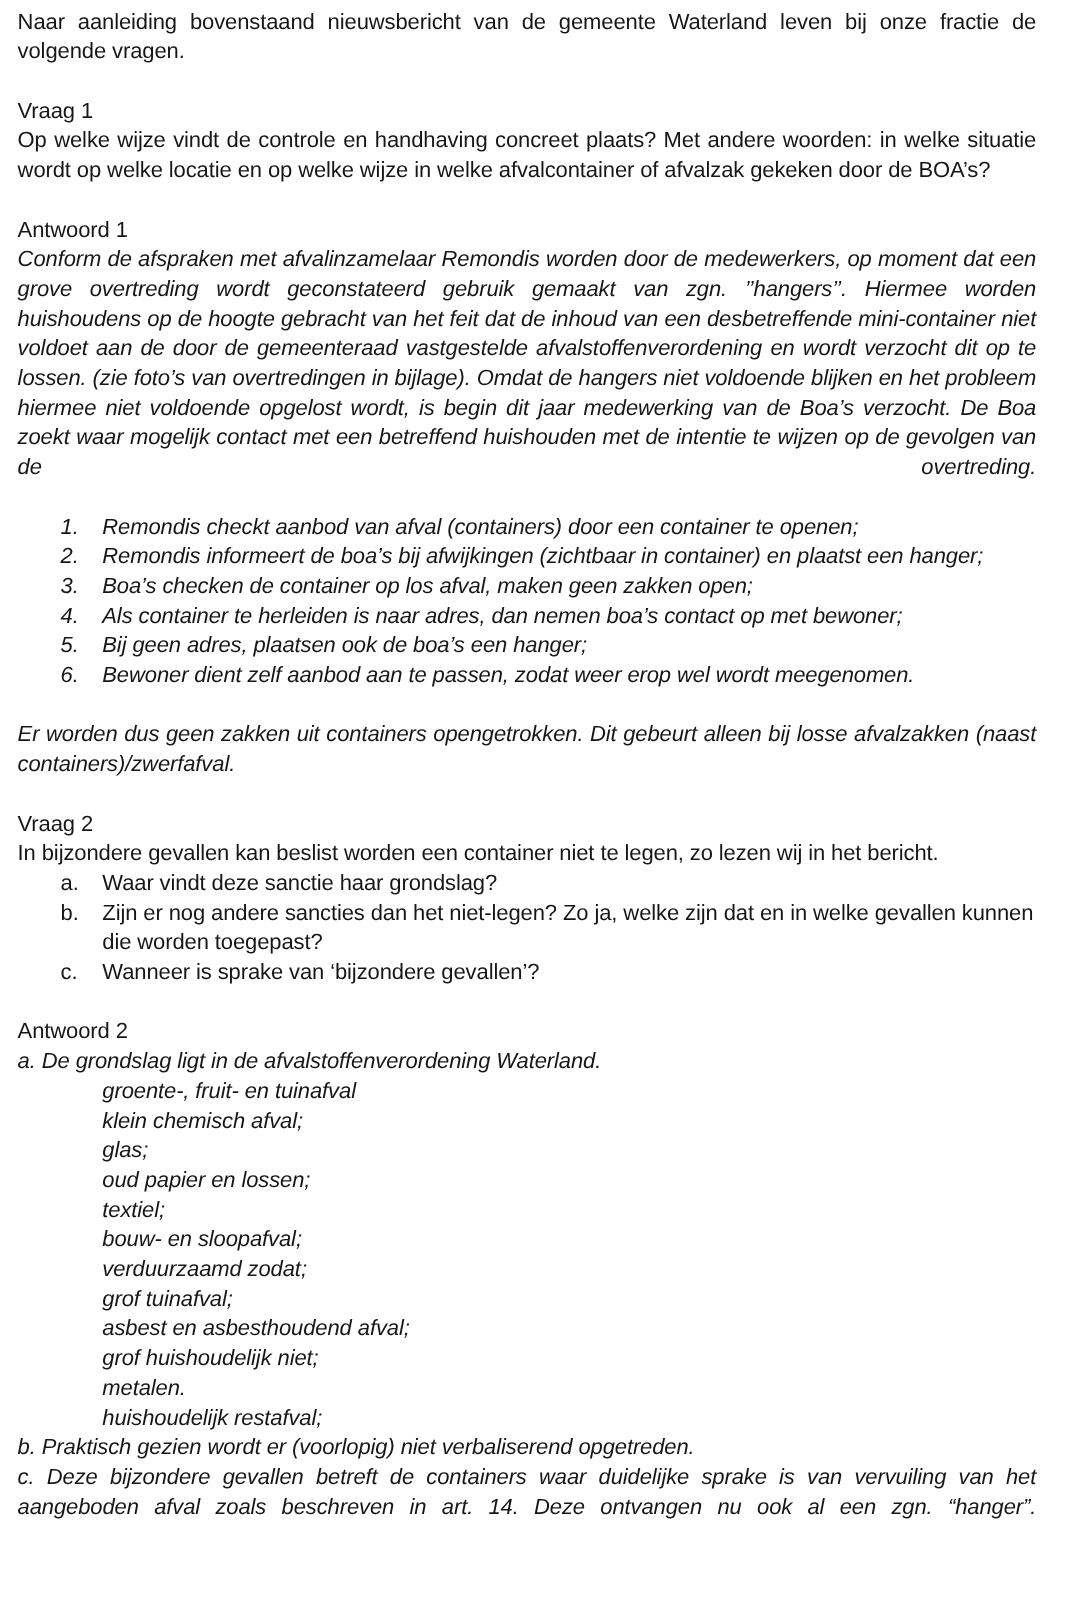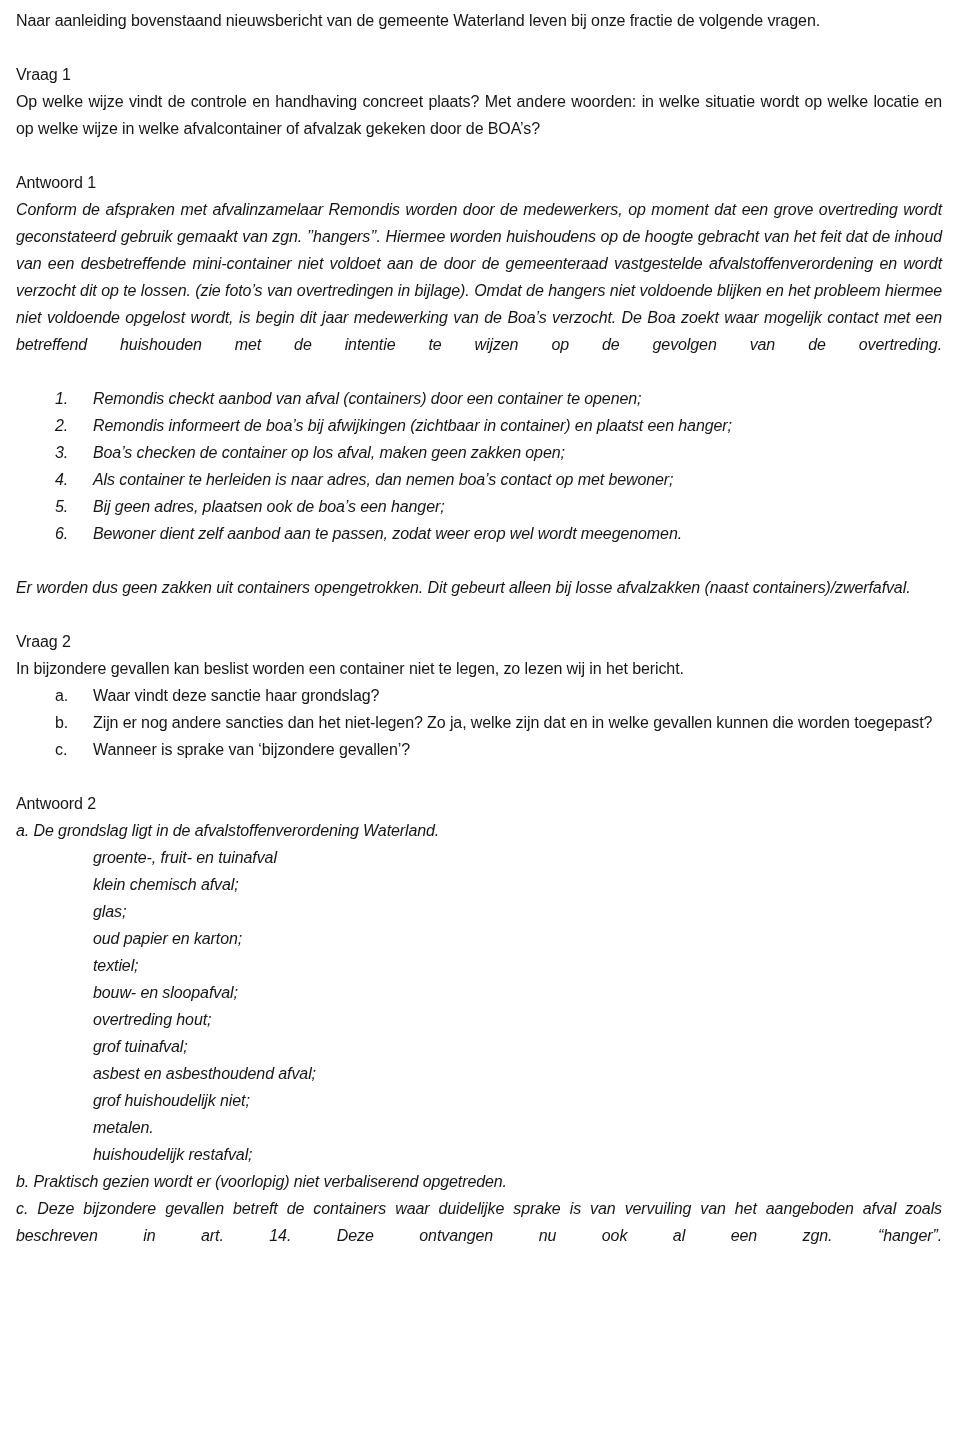--- a/index.html
+++ b/index.html
@@ -5,21 +5,21 @@
   html, body { margin: 0; padding: 0; background: #ffffff; }
   .page {
     width: 974px;
     height: 1454px;
     box-sizing: border-box;
     padding: 7px 32px 0 16px;
     overflow: hidden;
     background: #ffffff;
     color: #161616;
     font-family: "Liberation Sans", sans-serif;
-    font-size: 16px;
+    font-size: 20px;
     line-height: 27px;
     letter-spacing: -0.1px;
   }
   .spacer { height: 27px; }
   .bold { font-weight: normal; }
   .it { font-style: italic; }
   .just { text-align: justify; }
   .just-all { text-align: justify; text-align-last: justify; }
   .list-row { display: flex; margin-left: 39px; }
   .list-row .marker { flex: 0 0 38px; }
@@ -98,24 +98,24 @@
 
   <div class="spacer"></div>
 
   <p class="para bold">Antwoord 2</p>
   <p class="para it">a. De grondslag ligt in de afvalstoffenverordening Waterland.</p>
 
   <div class="it">
     <div class="cat-line">groente-, fruit- en tuinafval</div>
     <div class="cat-line">klein chemisch afval;</div>
     <div class="cat-line">glas;</div>
-    <div class="cat-line">oud papier en karton;</div>
+    <div class="cat-line">oud papier en lossen;</div>
     <div class="cat-line">textiel;</div>
     <div class="cat-line">bouw- en sloopafval;</div>
-    <div class="cat-line">overtreding hout;</div>
+    <div class="cat-line">verduurzaamd zodat;</div>
     <div class="cat-line">grof tuinafval;</div>
     <div class="cat-line">asbest en asbesthoudend afval;</div>
     <div class="cat-line">grof huishoudelijk niet;</div>
     <div class="cat-line">metalen.</div>
     <div class="cat-line">huishoudelijk restafval;</div>
   </div>
 
   <p class="para it">b. Praktisch gezien wordt er (voorlopig) niet verbaliserend opgetreden.</p>
   <p class="para it just-all">c. Deze bijzondere gevallen betreft de containers waar duidelijke sprake is van vervuiling van het aangeboden afval zoals beschreven in art. 14. Deze  ontvangen nu ook al een zgn. “hanger”.</p>
 

